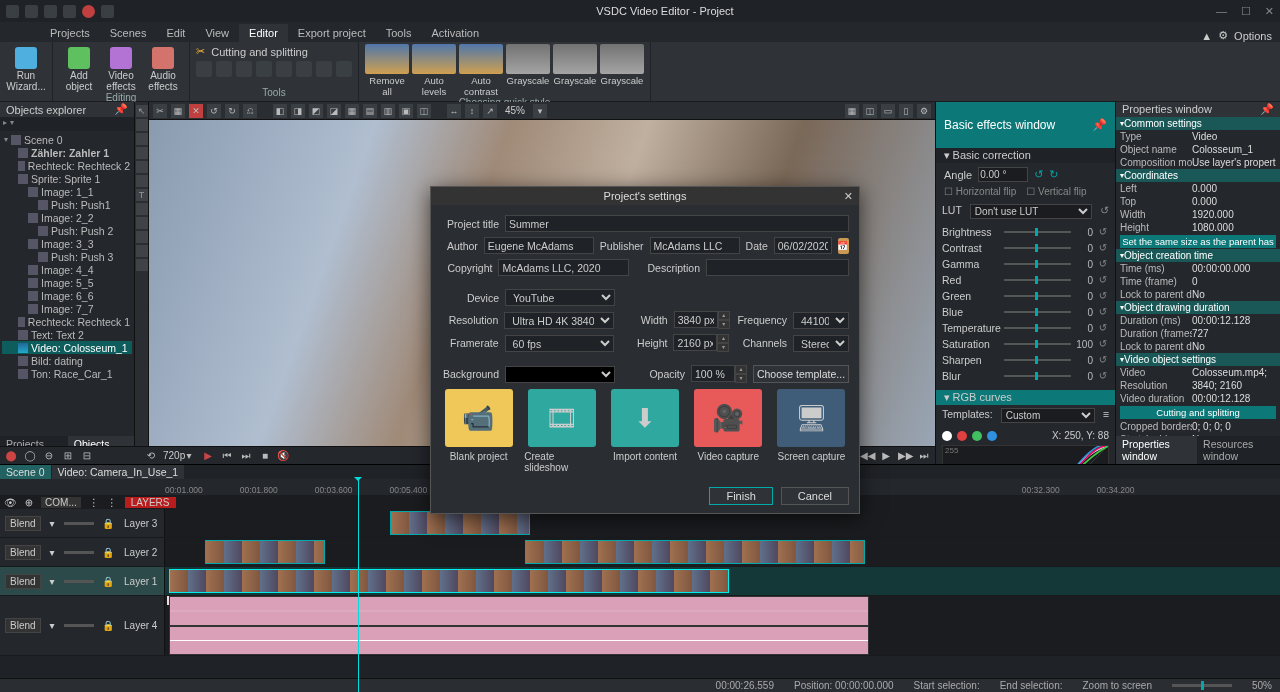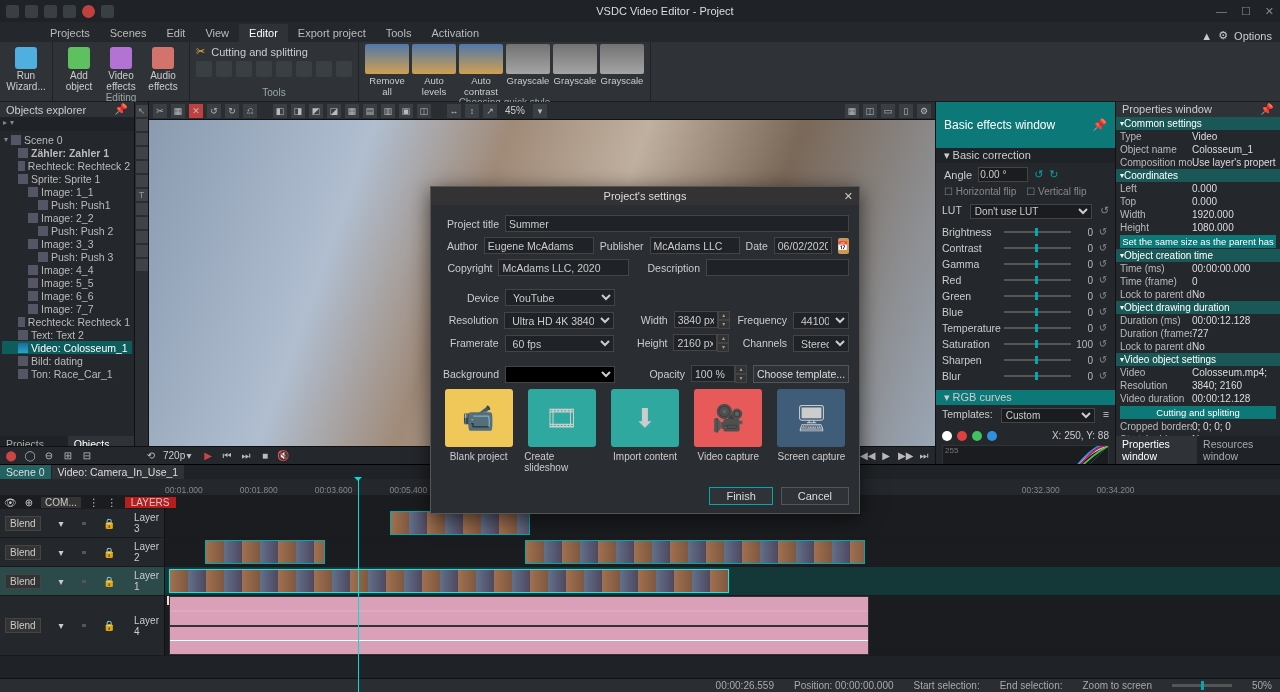--- a/index.html
+++ b/index.html
@@ -93,21 +93,21 @@
 .timeline{position:absolute;left:0;right:0;top:464px;bottom:14px;background:#1f2226;display:flex;flex-direction:column;border-top:1px solid #000}
 .tl-tabs{height:14px;display:flex;font-size:10.5px}
 .tl-tabs div{padding:0 6px;background:#2f3338;color:#ddd;margin-right:1px;line-height:14px}
 .tl-tabs div:first-child{background:#236262}
 .ruler{height:16px;background:#24272c;display:flex;font-size:8.5px;color:#888;align-items:flex-end;padding-left:165px;gap:37px;position:relative}
 .playhead{position:absolute;top:0;bottom:-200px;left:358px;width:1px;background:#0dd;z-index:5}
 .playhead::before{content:"";position:absolute;top:-2px;left:-4px;border:4px solid transparent;border-top-color:#0dd}
 .trackhdr{height:14px;background:#1a1c1f;display:flex;align-items:center;font-size:10px;color:#ccc;padding-left:4px;gap:8px}
 .trackrow{display:flex;height:29px;border-bottom:1px solid #181a1d}
 .trackrow.big{height:60px}
-.trackleft{width:165px;background:#24272c;display:flex;align-items:center;gap:18px;padding:0 5px;font-size:10px;color:#ccc;border-right:1px solid #111}
+.trackleft{width:165px;background:#24272c;display:flex;align-items:center;gap:9px;padding:0 5px;font-size:10px;color:#ccc;border-right:1px solid #111}
 .trackleft .blend{background:#333;padding:1px 4px;border:1px solid #444}
 .trackleft .slider{width:30px;height:3px;background:#555}
 .trackright{flex:1;background:#1a1c1f;position:relative;overflow:hidden}
 .clip{position:absolute;top:2px;bottom:2px;background:repeating-linear-gradient(90deg,#8a6,#8a6 4px,#694 4px,#694 8px);border:1px solid #0aa}
 .clip.vid{background:repeating-linear-gradient(90deg,#a07050,#805840 18px,#60708a 18px,#504860 36px)}
 .clip.aud{background:linear-gradient(#d9a0b8 48%,#fff 50%,#d9a0b8 52%);border:1px solid #333}
 .clip.aud2{top:0;bottom:50%}
 .clip.aud3{top:50%;bottom:0}
 .ostlabel{position:absolute;top:-1px;left:2px;font-size:9px;color:#a44;background:#edd;padding:0 4px}
 .statusbar{position:absolute;bottom:0;left:0;right:0;height:14px;background:#2a2d32;display:flex;align-items:center;justify-content:flex-end;gap:20px;padding:0 8px;font-size:10px;color:#aaa;border-top:1px solid #111}

